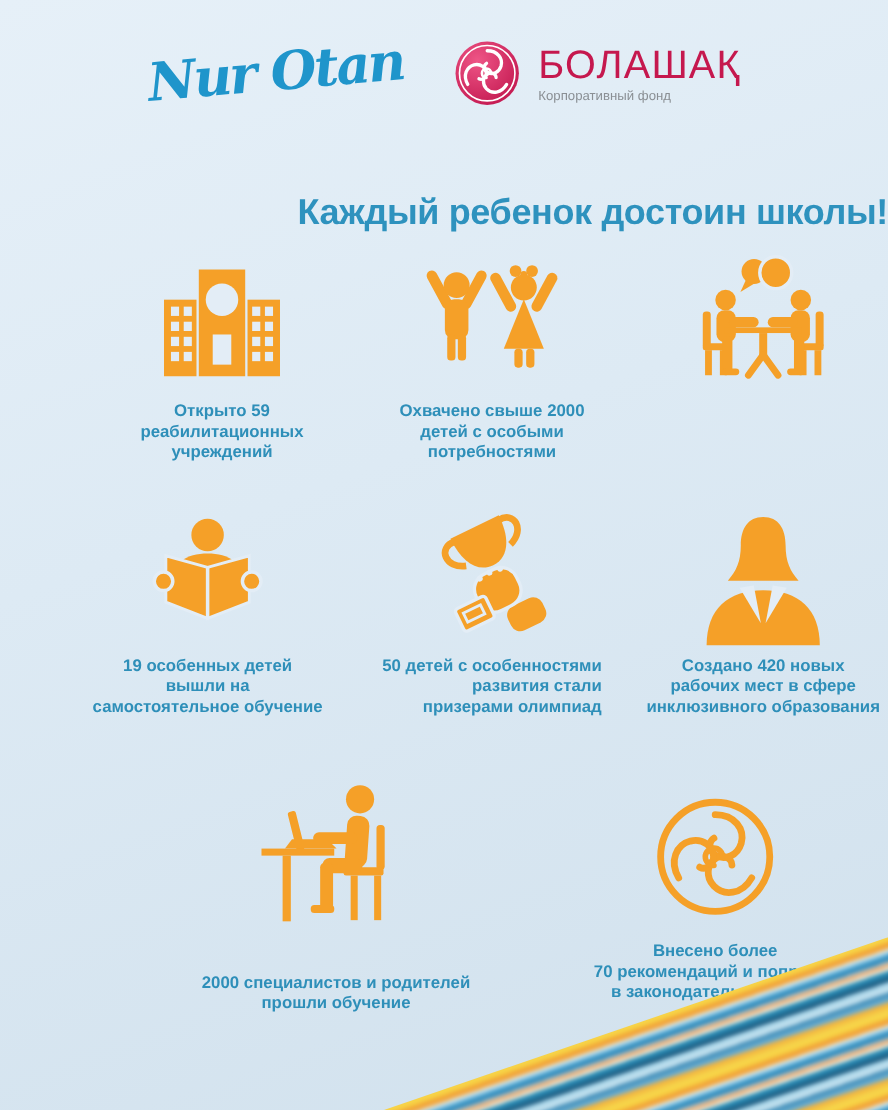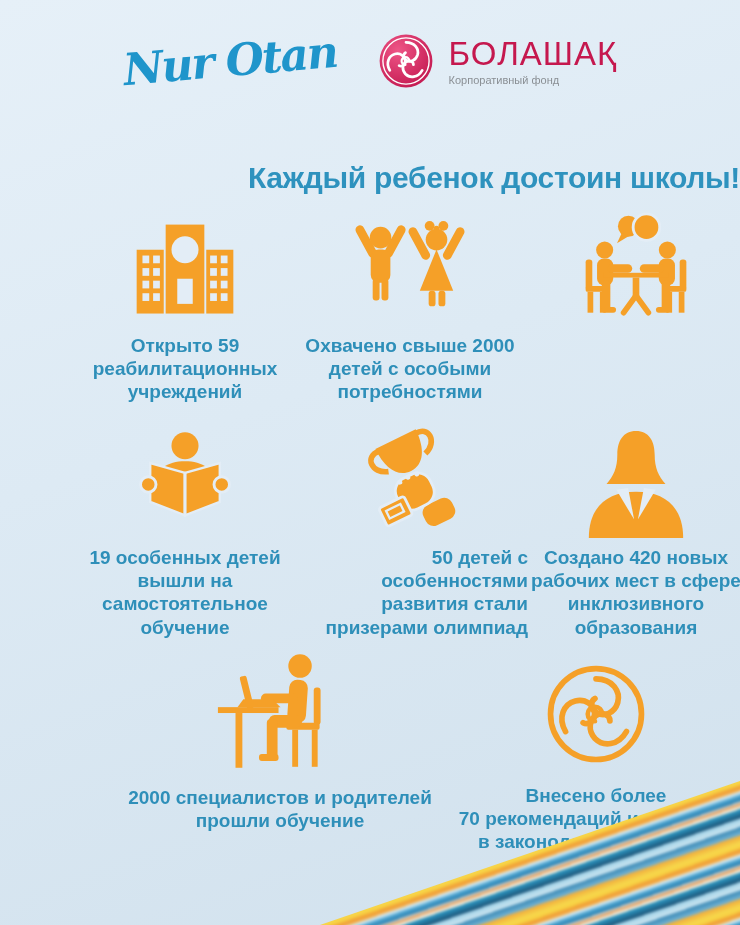--- a/index.html
+++ b/index.html
@@ -17,21 +17,21 @@
   .bolashak-text{display:flex;flex-direction:column;}
   .bolashak-name{color:#C5184E;font-weight:normal;font-size:33px;letter-spacing:1px;line-height:1;text-align:center;}
   .bolashak-sub{color:#8a8f94;font-size:11px;margin-top:4px;}
   
   .title{position:absolute;top:126px;left:0;width:100%;text-align:right;
     font-size:30px;font-weight:bold;color:#2E92BE;letter-spacing:-0.3px;margin-top:35px;}
   
   .cell{position:absolute;display:flex;flex-direction:column;align-items:center;text-align:center;}
   .icon-box{height:122px;display:flex;align-items:flex-end;justify-content:center;}
   .row3 .icon-box{height:132px;}
-  .caption{margin-top:8px;font-size:19px;line-height:1.22;font-weight:bold;color:#2E8FB9;}
+  .caption{margin-top:8px;font-size:14px;line-height:1.22;font-weight:bold;color:#2E8FB9;}
   svg{display:block;}
   .ic{fill:#F5A028;}
   
   .stripes{position:absolute;right:0;bottom:0;width:420px;height:150px;
     clip-path:polygon(0 100%,100% 4%,100% 100%);pointer-events:none;}
   .stripes-inner{position:absolute;left:-30px;top:-30px;right:-30px;bottom:-30px;
     filter:blur(1.6px);
     background:repeating-linear-gradient(161deg,
       #f7d94b 0px,#f7c83e 5px,
       #ef9a33 5px,#f3b04a 10px,
@@ -153,21 +153,21 @@
         </g>
         <use href="#dlgL" transform="translate(120 0) scale(-1 1)"></use>
         <rect x="26" y="64" width="68" height="5"></rect>
         <rect x="56.5" y="69" width="7" height="22"></rect>
         <path d="M60,88 L47,106" stroke="#F5A028" stroke-width="6" stroke-linecap="round" fill="none"></path>
         <path d="M60,88 L73,106" stroke="#F5A028" stroke-width="6" stroke-linecap="round" fill="none"></path>
       </svg>
     </div>
   </figure>
 
-  <figure class="cell" style="left:27px;top:400px;width:236px;">
+  <figure class="cell" style="left:15px;top:400px;width:236px;">
     <div class="icon-box">
       <svg width="116" height="112" viewBox="0 0 120 115" class="ic">
         <circle cx="60" cy="20" r="14"></circle>
         <path d="M26,64 C28,44 42,36 60,36 C78,36 92,44 94,64 L94,70 L26,70 Z"></path>
         <path d="M60,48 L24,38 L24,78 L60,92 Z" stroke="#E3EDF6" stroke-width="2.5"></path>
         <path d="M60,48 L96,38 L96,78 L60,92 Z" stroke="#E3EDF6" stroke-width="2.5"></path>
         <line x1="60" y1="48" x2="60" y2="92" stroke="#E3EDF6" stroke-width="3"></line>
         <circle cx="22" cy="60" r="8" stroke="#E3EDF6" stroke-width="3"></circle>
         <circle cx="98" cy="60" r="8" stroke="#E3EDF6" stroke-width="3"></circle>
       </svg>
@@ -204,21 +204,21 @@
       <svg width="118" height="113" viewBox="0 0 120 115" class="ic">
         <path d="M60,6 C47,6 41,16 41,30 C41,44 37,52 30,60 L90,60 C83,52 79,44 79,30 C79,16 73,6 60,6 Z"></path>
         <path d="M12,115 C12,84 30,68 60,68 C90,68 108,84 108,115 Z"></path>
         <path d="M40,66 L58,96 L52,64 Z" fill="#E3EDF6"></path>
         <path d="M80,66 L62,96 L68,64 Z" fill="#E3EDF6"></path>
       </svg>
     </div>
     <figcaption class="caption">Создано 420 новых<br>рабочих мест в сфере<br>инклюзивного образования</figcaption>
   </figure>
 
-  <figure class="cell row3" style="left:80px;top:630px;width:320px;">
+  <figure class="cell row3" style="left:80px;top:630px;width:320px;gap:24px;">
     <div class="icon-box">
       <svg width="132" height="128" viewBox="0 0 135 130" class="ic">
         <rect x="102" y="38" width="7" height="38" rx="3"></rect>
         <rect x="74" y="74" width="34" height="7" rx="2"></rect>
         <rect x="80" y="81" width="6" height="38"></rect>
         <rect x="100" y="81" width="6" height="38"></rect>
         <circle cx="88" cy="16" r="12"></circle>
         <rect x="76" y="30" width="19" height="44" rx="8" transform="rotate(4 85 52)"></rect>
         <rect x="48" y="44" width="38" height="10" rx="5"></rect>
         <rect x="56" y="66" width="34" height="13" rx="6"></rect>

